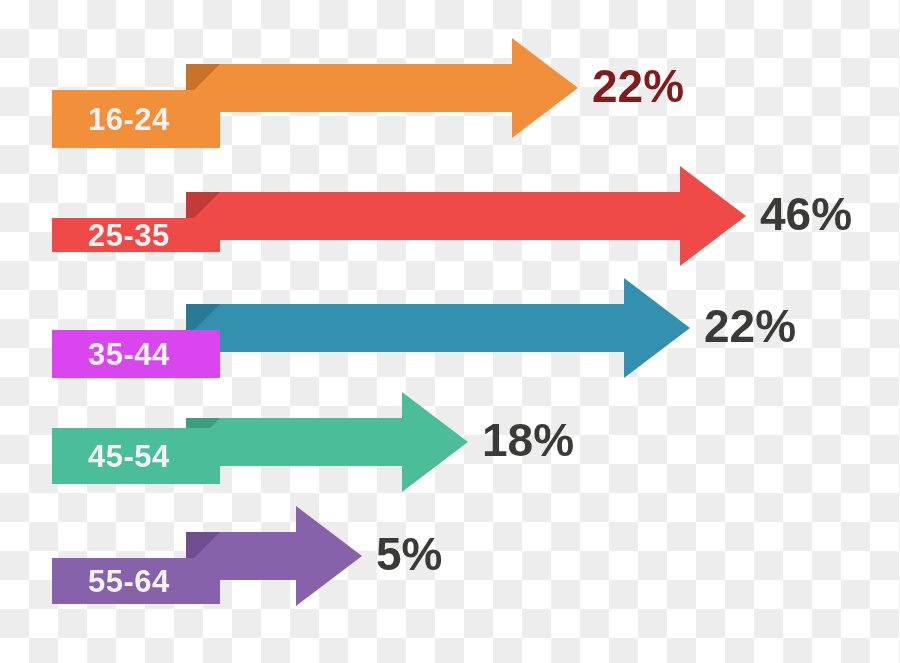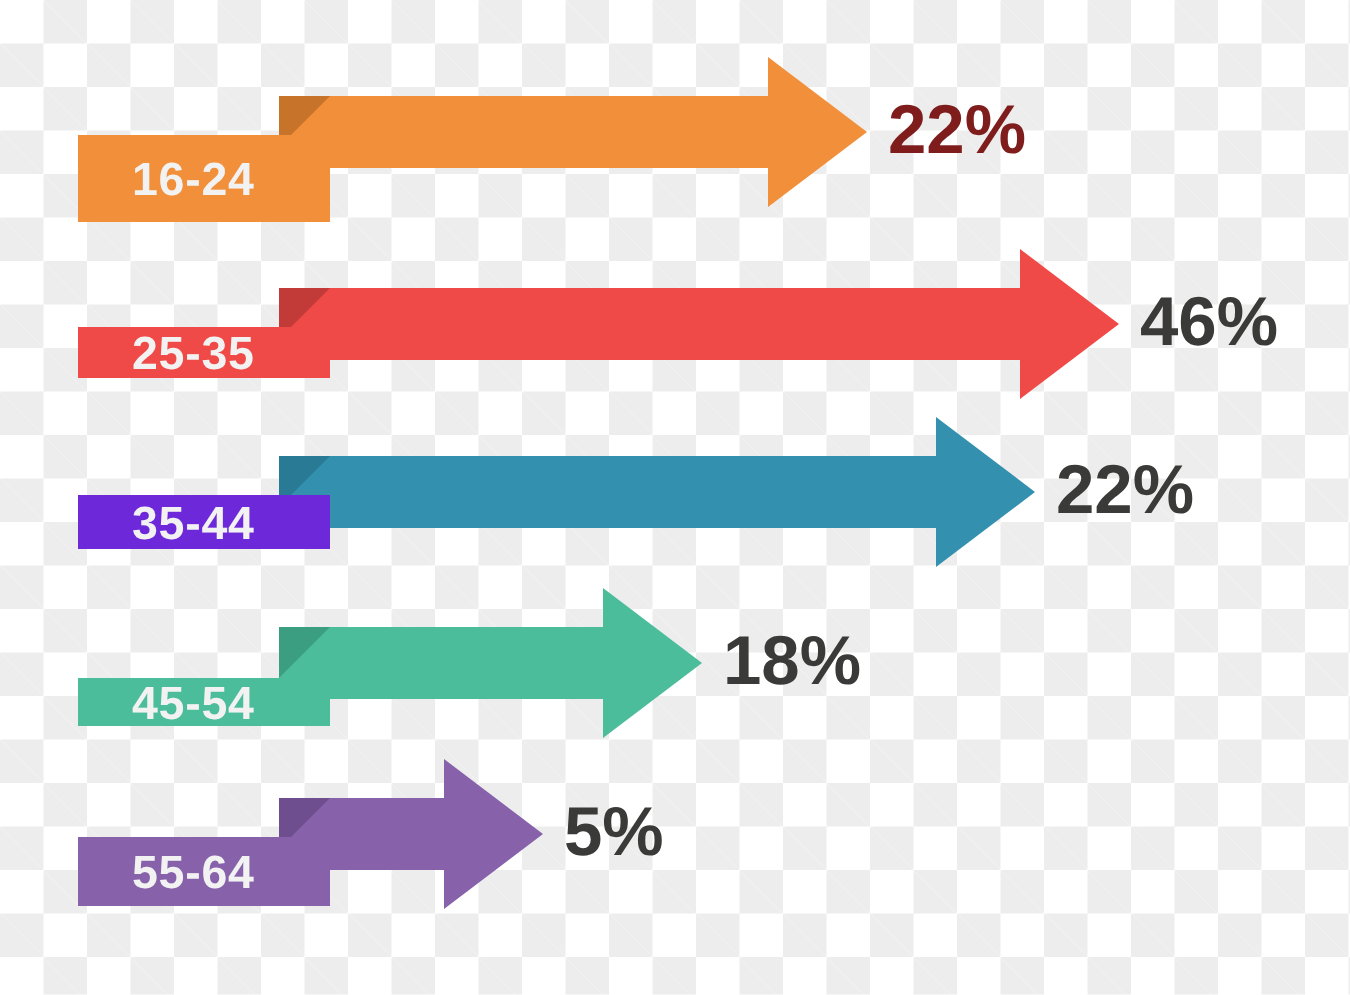--- a/index.html
+++ b/index.html
@@ -96,31 +96,31 @@
       <div class="label-tab" style="left: 52px; top: 52px; width: 168px; height: 34px; background: rgb(239, 74, 71);">
         <span class="label-text">25-35</span>
       </div>
       <div class="value-text" style="left: 760px; top: 25px; color: rgb(58, 58, 56);">46%</div>
     </div>
     <div class="bar-row" style="top: 278px; height: 100px;">
       <svg class="arrow-svg" width="900" height="100">
         <polygon points="186,26 624,26 624,0 690,50 624,100 624,74 186,74" fill="#3490AF"></polygon>
       </svg>
       <div class="fold" style="left: 186px; top: 26px; border-top: 34px solid rgb(40, 122, 149); border-right: 34px solid transparent;"></div>
-      <div class="label-tab" style="left: 52px; top: 52px; width: 168px; height: 36px; background: #6d28d9;">
+      <div class="label-tab" style="left: 52px; top: 52px; width: 168px; height: 48px; background: #d946ef;">
         <span class="label-text">35-44</span>
       </div>
       <div class="value-text" style="left: 704px; top: 25px; color: rgb(58, 58, 56);">22%</div>
     </div>
     <div class="bar-row" style="top: 392px; height: 100px;">
       <svg class="arrow-svg" width="900" height="100">
         <polygon points="186,26 402,26 402,0 468,50 402,100 402,74 186,74" fill="#4CBD9B"></polygon>
       </svg>
       <div class="fold" style="left: 186px; top: 26px; border-top: 34px solid rgb(60, 158, 129); border-right: 34px solid transparent;"></div>
-      <div class="label-tab" style="left: 52px; top: 60px; width: 168px; height: 32px; background: rgb(76, 189, 155);">
+      <div class="label-tab" style="left: 52px; top: 36px; width: 168px; height: 56px; background: rgb(76, 189, 155);">
         <span class="label-text">45-54</span>
       </div>
       <div class="value-text" style="left: 482px; top: 25px; color: rgb(58, 58, 56);">18%</div>
     </div>
     <div class="bar-row" style="top: 506px; height: 100px;">
       <svg class="arrow-svg" width="900" height="100">
         <polygon points="186,26 296,26 296,0 362,50 296,100 296,74 186,74" fill="#8762AB"></polygon>
       </svg>
       <div class="fold" style="left: 186px; top: 26px; border-top: 34px solid rgb(110, 78, 142); border-right: 34px solid transparent;"></div>
       <div class="label-tab" style="left: 52px; top: 52px; width: 168px; height: 46px; background: rgb(135, 98, 171);">

